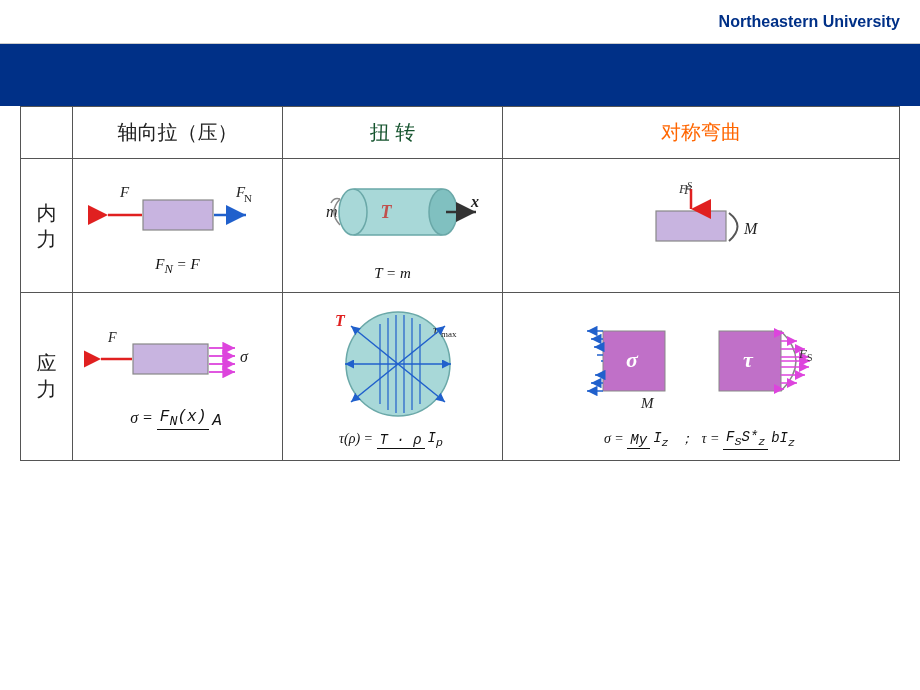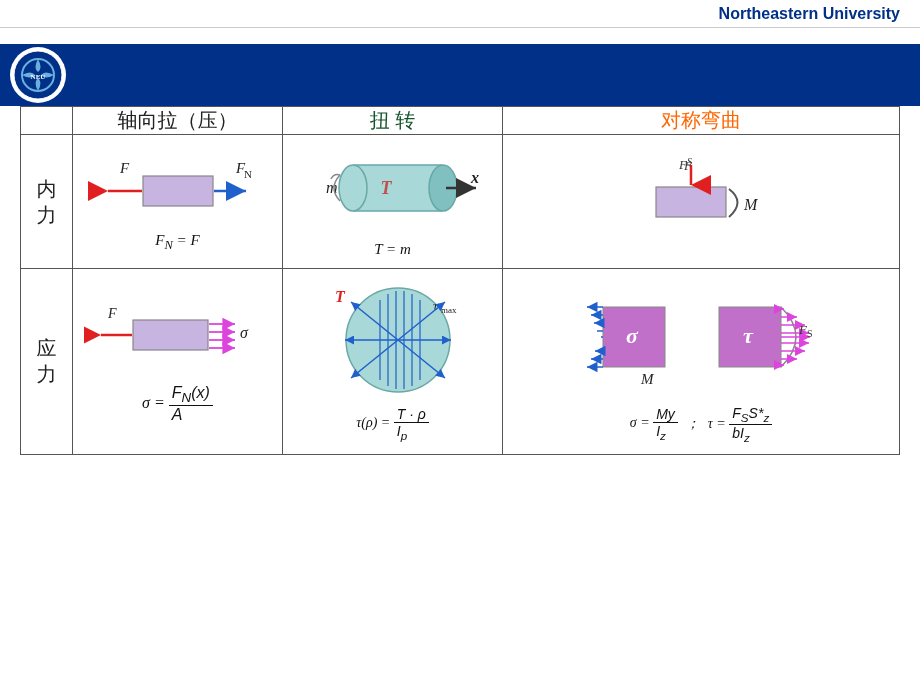--- a/index.html
+++ b/index.html
@@ -9,21 +9,21 @@
       background: #fff;
       font-family: 'Times New Roman', serif;
       overflow: hidden;
       position: relative;
     }
 
     
     #top-bar {
       position: absolute;
       top: 0; left: 0; right: 0;
-      height: 28px;
+      height: 44px;
       background: #fff;
       display: flex;
       align-items: center;
       justify-content: flex-end;
       padding-right: 20px;
       border-bottom: 1px solid #ccc;
     }
     #top-bar .university-name {
       color: #003087;
       font-weight: bold;
@@ -91,21 +91,21 @@
     .main-table .col-axial {
       width: 210px;
     }
     .main-table .col-torsion {
       width: 220px;
     }
 
     
     .header-row th {
       background: #fff;
-      padding: 0 4px;
+      padding: 12px 4px;
       font-size: 20px;
       text-align: center;
       font-family: 'Microsoft YaHei', SimHei, sans-serif;
       font-weight: normal;
     }
     .header-row .th-empty {
       background: #fff;
     }
     .header-row .th-axial {
       color: #222;
@@ -138,49 +138,37 @@
     .formula {
       font-family: 'Times New Roman', serif;
       font-style: italic;
       text-align: center;
       margin-top: 6px;
       font-size: 15px;
       color: #111;
     }
     .formula-frac {
       display: inline-flex;
-      flex-direction: column;
-      align-items: flex-start;
+      flex-direction: row;
+      align-items: flex-end;
       vertical-align: middle;
       font-style: italic;
-      font-family: Liberation Sans, sans-serif;
+      font-family: Liberation Mono, monospace;
     }
     .formula-frac .num { border-bottom: 1.5px solid #111; padding: 0 3px; }
     .formula-frac .den { padding: 0 3px; }
   </style>
 </head>
 <body>
 
 <div id="top-bar">
   <span class="university-name">Northeastern University</span>
 </div>
 
 <div id="header-banner">
-  <div class="logo">
-    <svg width="50" height="50" viewBox="0 0 50 50">
-
-      <circle cx="25" cy="25" r="24" fill="#003087" stroke="#fff" stroke-width="1"></circle>
-      <circle cx="25" cy="25" r="16" fill="none" stroke="#6ab0de" stroke-width="2"></circle>
-      <path d="M25 9 Q30 18 25 22 Q20 18 25 9" fill="#6ab0de"></path>
-      <path d="M25 41 Q30 32 25 28 Q20 32 25 41" fill="#6ab0de"></path>
-      <path d="M9 25 Q18 20 22 25 Q18 30 9 25" fill="#6ab0de"></path>
-      <path d="M41 25 Q32 20 28 25 Q32 30 41 25" fill="#6ab0de"></path>
-      <text x="25" y="29" text-anchor="middle" fill="#fff" font-size="7" font-family="Arial" font-weight="bold">NEU</text>
-    </svg>
-  </div>
 </div>
 
 <div id="main">
   <table class="main-table">
 
     <thead>
       <tr class="header-row">
         <th class="th-empty col-label"></th>
         <th class="th-axial col-axial">
           <span>轴向拉（压）</span>

